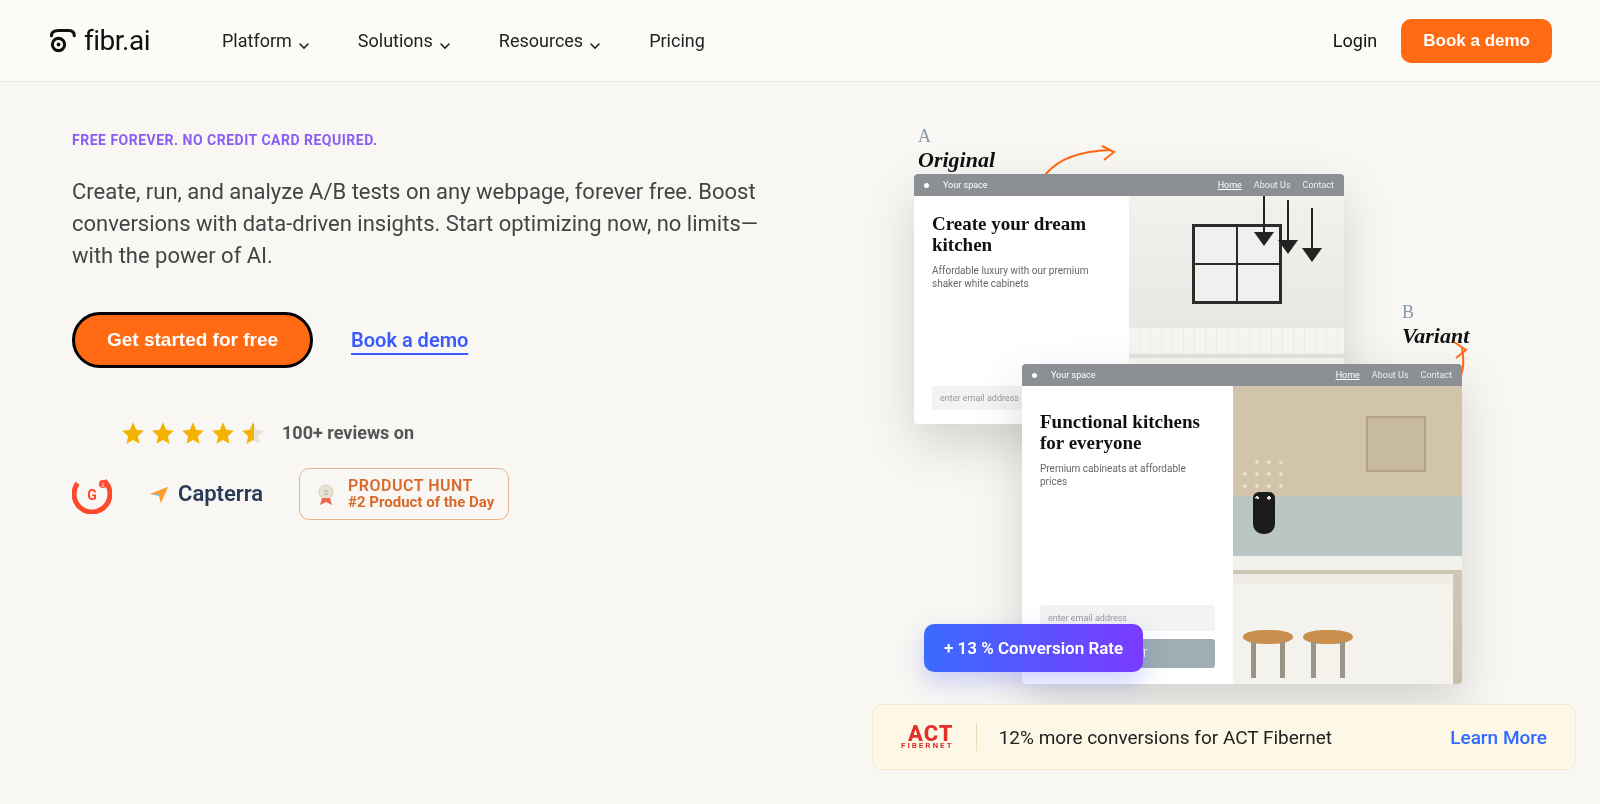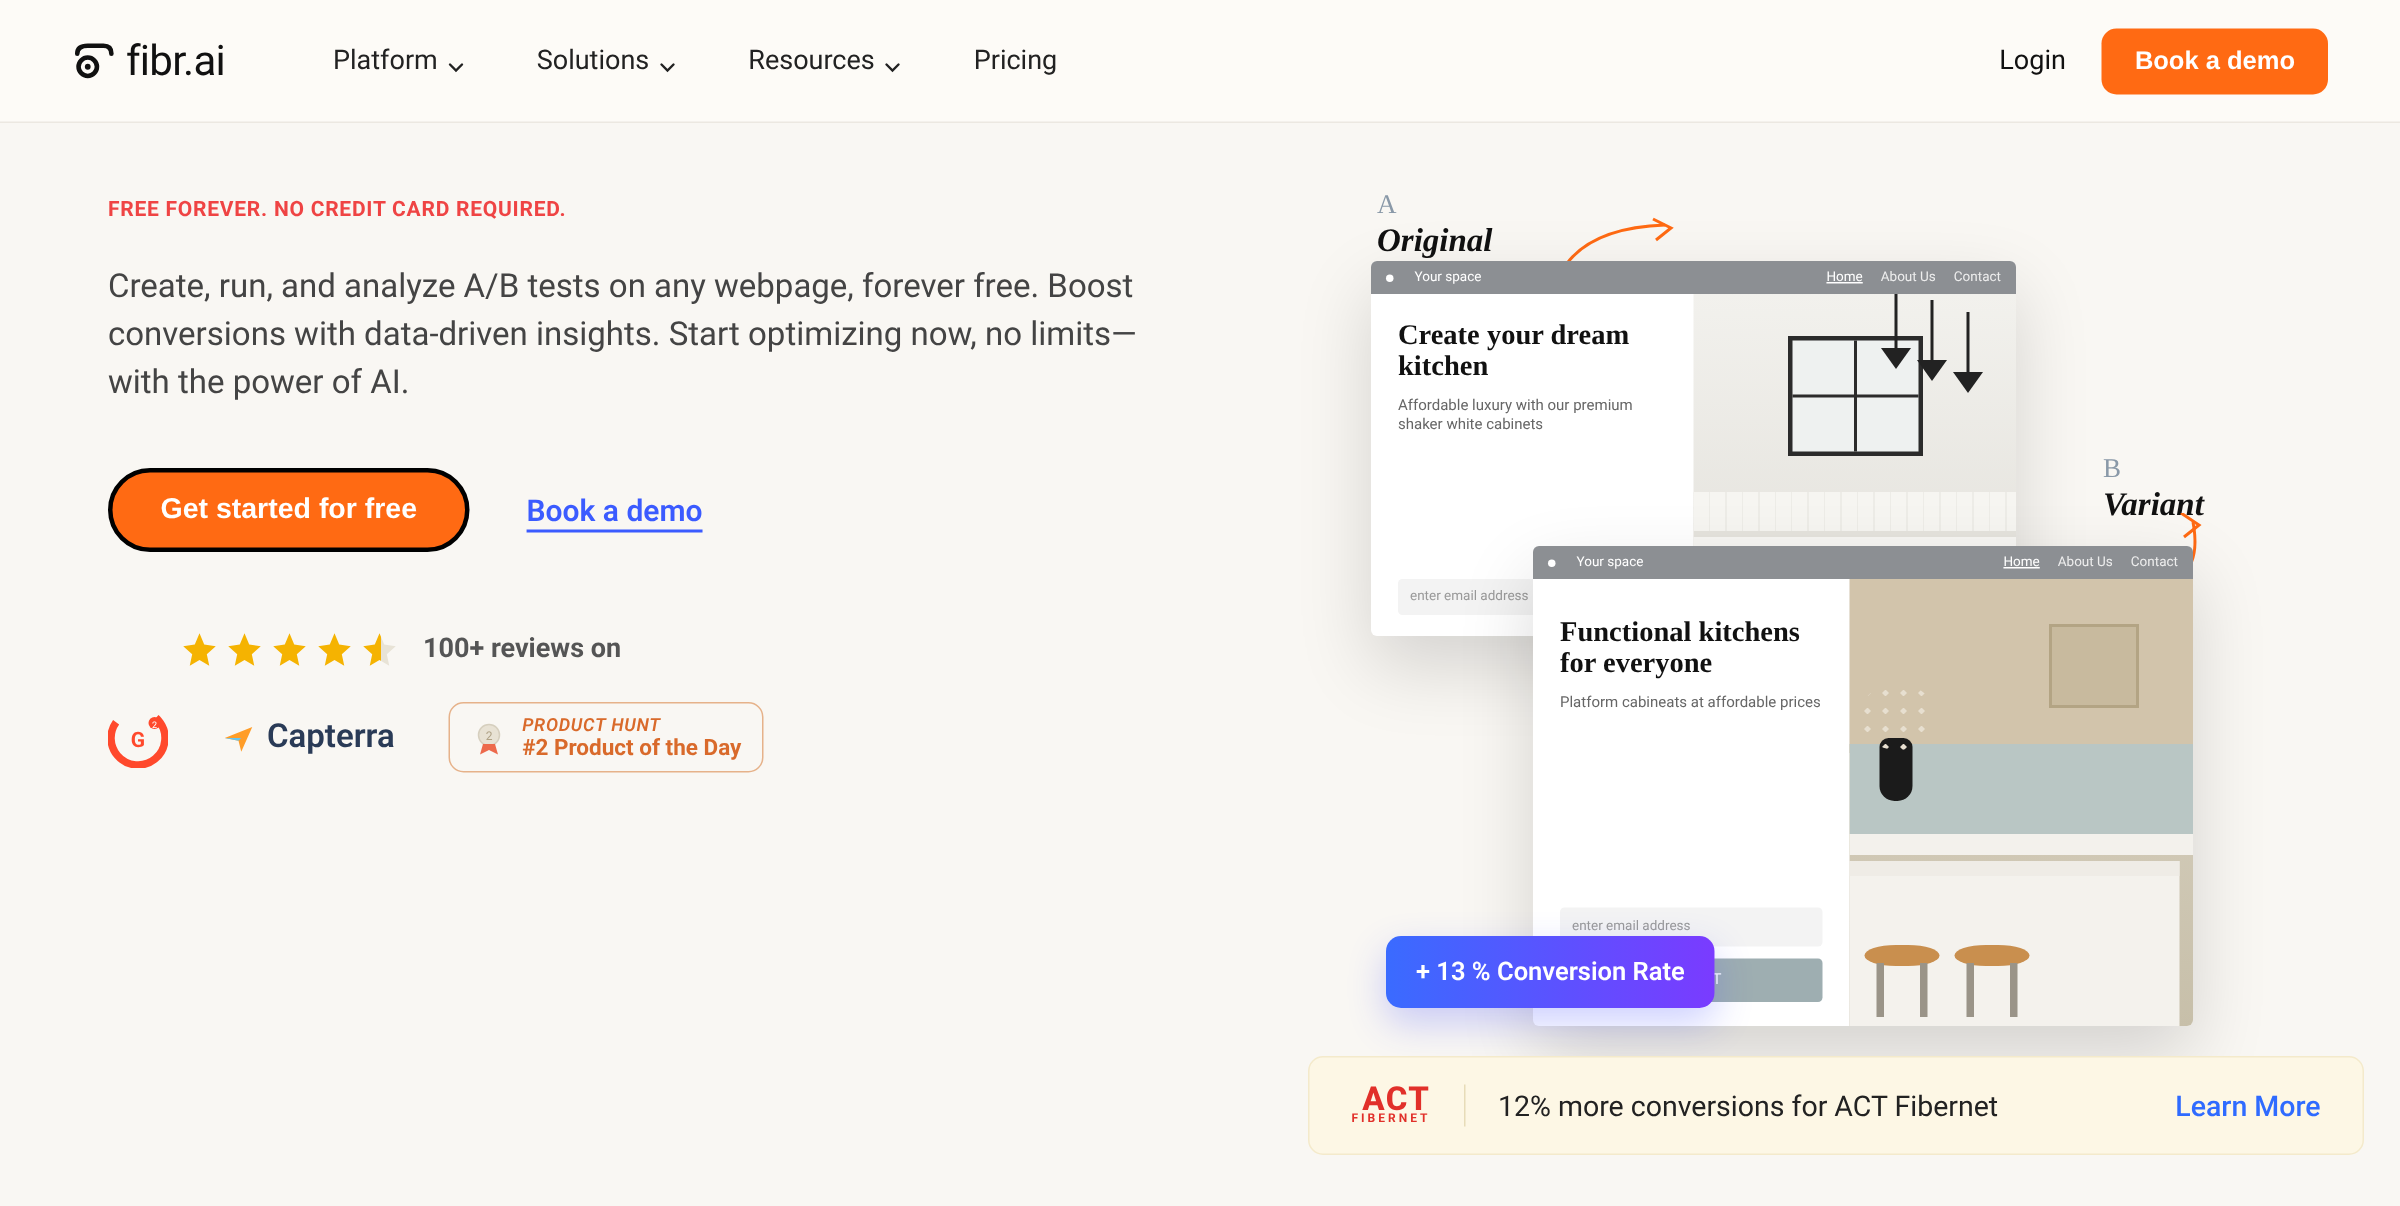--- a/index.html
+++ b/index.html
@@ -9,38 +9,38 @@
   .logo svg { width:28px; height:28px; }
   nav.primary { display:flex; gap:48px; margin-left:72px; }
   nav.primary .nav-item { display:flex; align-items:center; gap:6px; font-size:18px; color:#222; cursor:pointer; }
   .chev { width:12px; height:12px; display:inline-block; }
   .chev svg { width:12px; height:12px; stroke:#222; }
   .spacer { flex:1; }
   .login { font-size:18px; margin-right:24px; cursor:pointer; }
   .btn-primary { background:#ff6a13; color:#fff; border:none; border-radius:10px; padding:12px 22px; font-size:17px; font-weight:600; cursor:pointer; }
   main { display:flex; padding:50px 48px 0 72px; gap:40px; }
   .left { flex:0 0 760px; }
-  .eyebrow { color:#ef4444; font-weight:700; font-size:14px; letter-spacing:0.5px; margin-bottom:28px; }
+  .eyebrow { color:#8b5cf6; font-weight:700; font-size:14px; letter-spacing:0.5px; margin-bottom:28px; }
   h1 { font-size:68px; font-weight:700; line-height:1.05; letter-spacing:-1.5px; margin-bottom:28px; }
   .subhead { font-size:22px; color:#444; line-height:1.45; margin-bottom:40px; max-width:720px; }
   .cta-row { display:flex; align-items:center; gap:38px; margin-bottom:52px; }
   .btn-outline { background:#ff6a13; color:#fff; border:3px solid #000; border-radius:999px; padding:14px 32px; font-size:19px; font-weight:700; cursor:pointer; }
   .link-demo { color:#3b5bff; font-size:20px; font-weight:600; text-decoration:underline; text-underline-offset:6px; text-decoration-thickness:2px; cursor:pointer; }
   .reviews-row { display:flex; align-items:center; gap:16px; margin-left:48px; margin-bottom:22px;font-weight:bold; }
   .stars { display:flex; gap:4px; }
   .star { width:26px; height:26px; fill:#f5b301; }
   .reviews-text { font-size:18px; color:#555; }
   .badges-row { display:flex; align-items:center; gap:36px; }
   .g2-logo { width:40px; height:40px; }
   .capterra { display:flex; align-items:center; gap:8px; color:#2a3b57; font-weight:600; font-size:22px; }
   .capterra svg { width:22px; height:22px; }
   .ph-badge { display:flex; align-items:center; gap:10px; border:1px solid #e6b28a; border-radius:10px; padding:8px 14px; }
   .ph-badge svg { width:24px; height:24px; }
   .ph-text { display:flex; flex-direction:column; line-height:1.1; }
-  .ph-text .small { font-size:12px; color:#d96a2b; letter-spacing:0.5px; font-weight:600;font-style:italic; }
+  .ph-text .small { font-size:16px; color:#d96a2b; letter-spacing:0.5px; font-weight:600; }
   .ph-text .big { font-size:15px; color:#d96a2b; font-weight:700; }
   .right { flex:1; position:relative; height:660px; }
   .label { position:absolute; font-family: Georgia, "Times New Roman", serif; }
   .label .let { color:#8a99a8; font-size:18px; display:block; }
   .label .word { font-size:22px; font-weight:700; font-style:italic; }
   .arrow { position:absolute; stroke:#ff6a13; fill:none; stroke-width:2; }
   .mock { position:absolute; background:#fff; border-radius:4px; box-shadow:0 20px 50px rgba(0,0,0,0.15); overflow:hidden; display:flex; }
   .mockA { left:42px; top:42px; width:430px; height:250px; }
   .mockB { left:150px; top:232px; width:440px; height:320px; }
   .mock .bar { position:absolute; top:0; left:0; right:0; height:22px; background:#8c8f93; display:flex; align-items:center; padding:0 10px; gap:8px; }
@@ -245,21 +245,21 @@
         <span class="dot"></span>
           <span class="brand">Your space</span>
         <div class="navlinks">
             <span class="active">Home</span>
             <span>About Us</span>
             <span>Contact</span>
           </div>
       </div>
       <div class="content">
         <h3>Functional kitchens for everyone</h3>
-        <p>Platform cabineats at affordable prices</p>
+        <p>Premium cabineats at affordable prices</p>
         <div class="emailcol">
           <div class="inp">enter email address</div>
           <div class="sub">SUBMIT</div>
         </div>
       </div>
       <div class="photo">
         <div class="photoB-cab"></div>
         <div class="photoB-hood"></div>
         <div class="photoB-back"></div>
         <div class="photoB-counter"></div>

